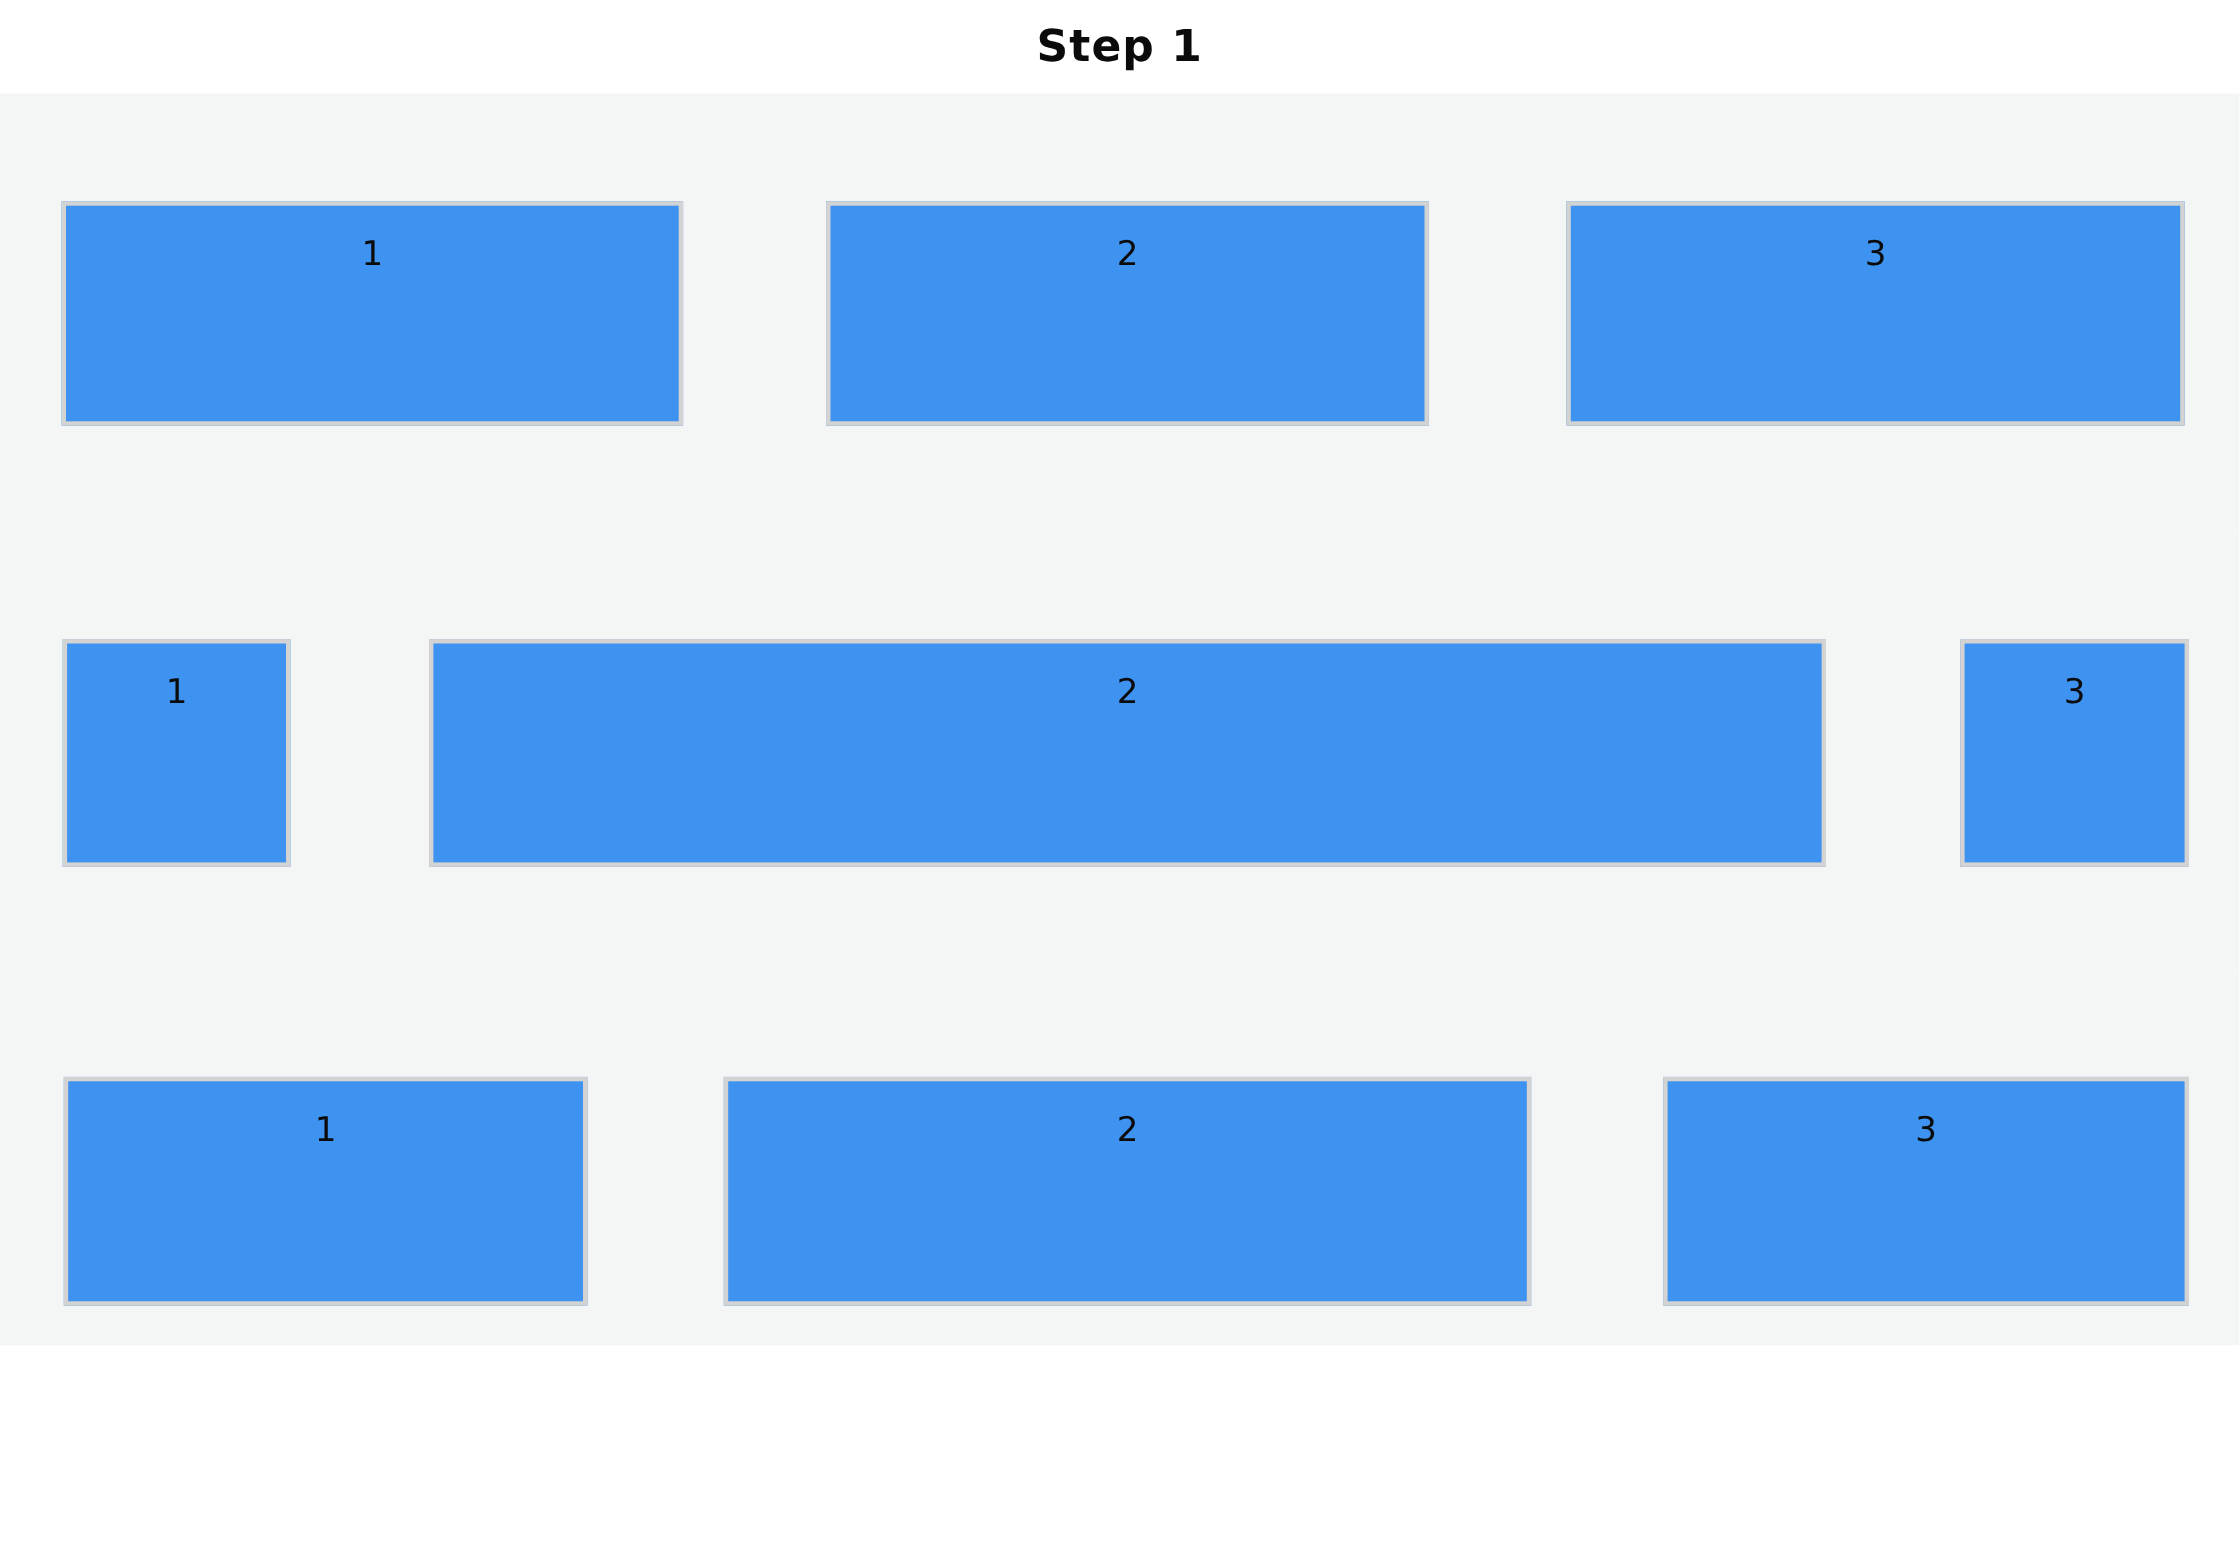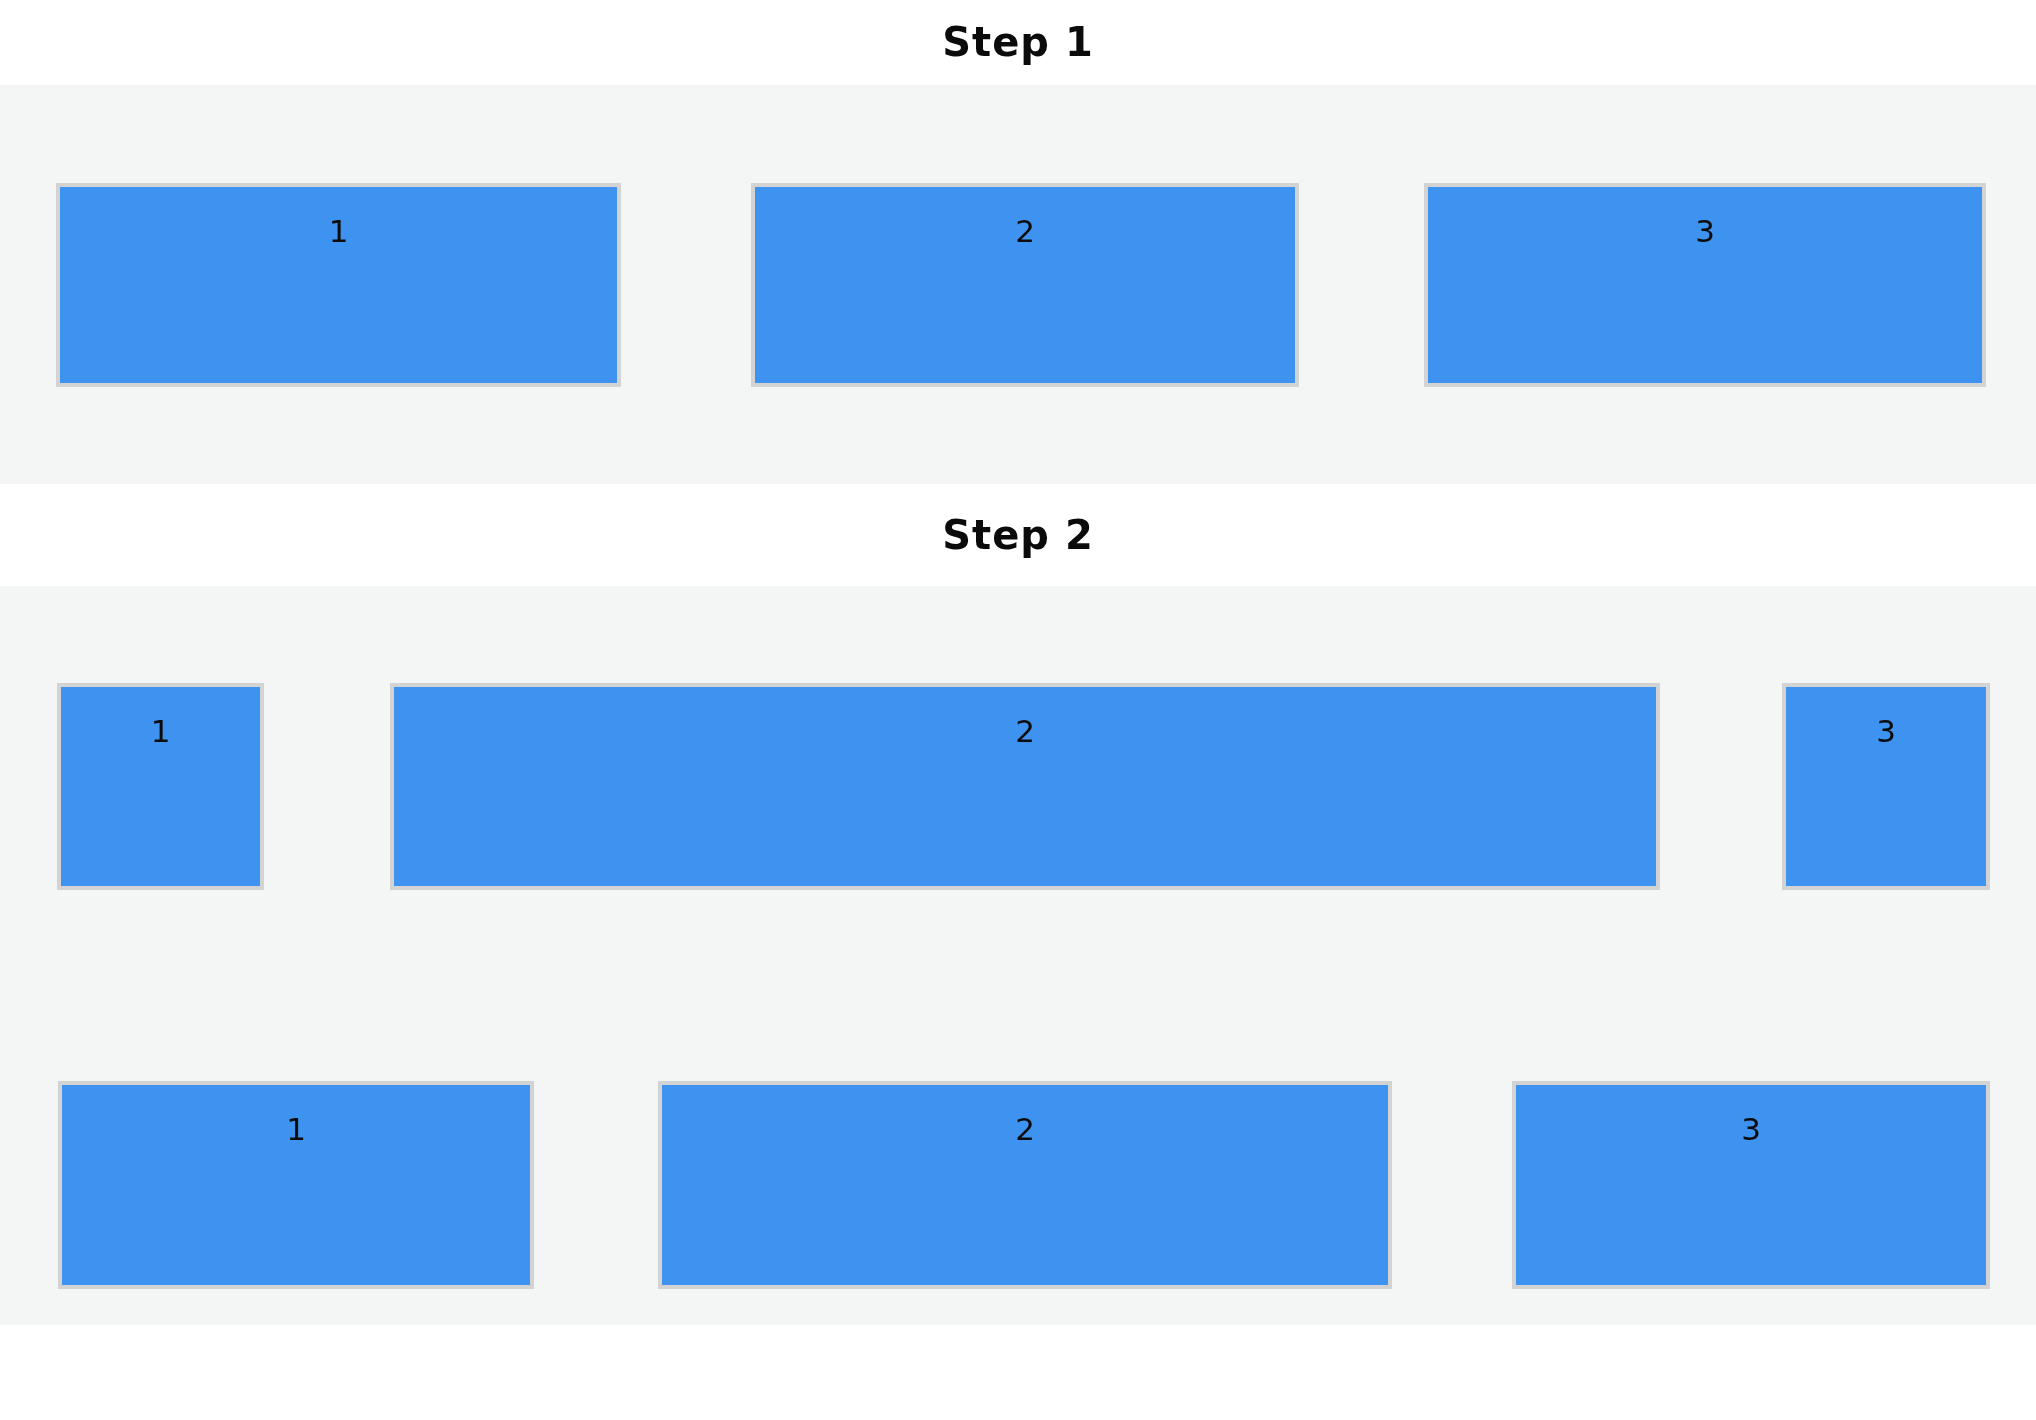--- a/index.html
+++ b/index.html
@@ -78,21 +78,20 @@
   <section>
     <h2 class="step-title title-1">Step 1</h2>
     <div class="band band-1">
       <div class="box s1 s1b1">1</div>
       <div class="box s1 s1b2">2</div>
       <div class="box s1 s1b3">3</div>
     </div>
   </section>
 
   <section>
-    <h2 class="step-title title-2">Step 2</h2>
     <div class="band band-2">
       <div class="box s2 s2b1">1</div>
       <div class="box s2 s2b2">2</div>
       <div class="box s2 s2b3">3</div>
     </div>
   </section>
 
   <section>
     <div class="band band-3">
       <div class="box s3 s3b1">1</div>

